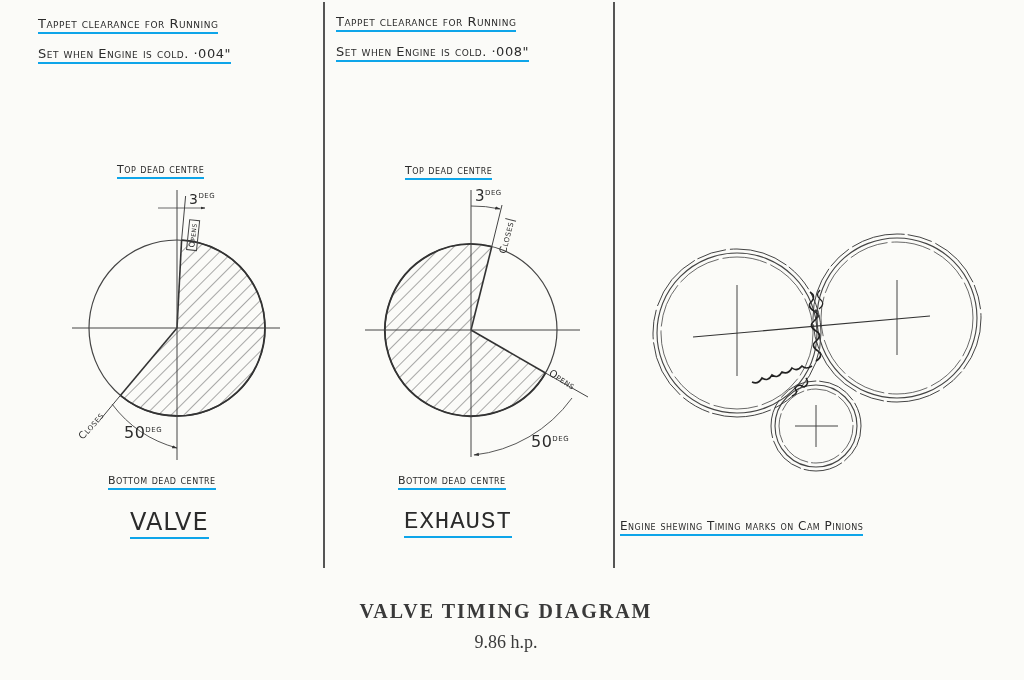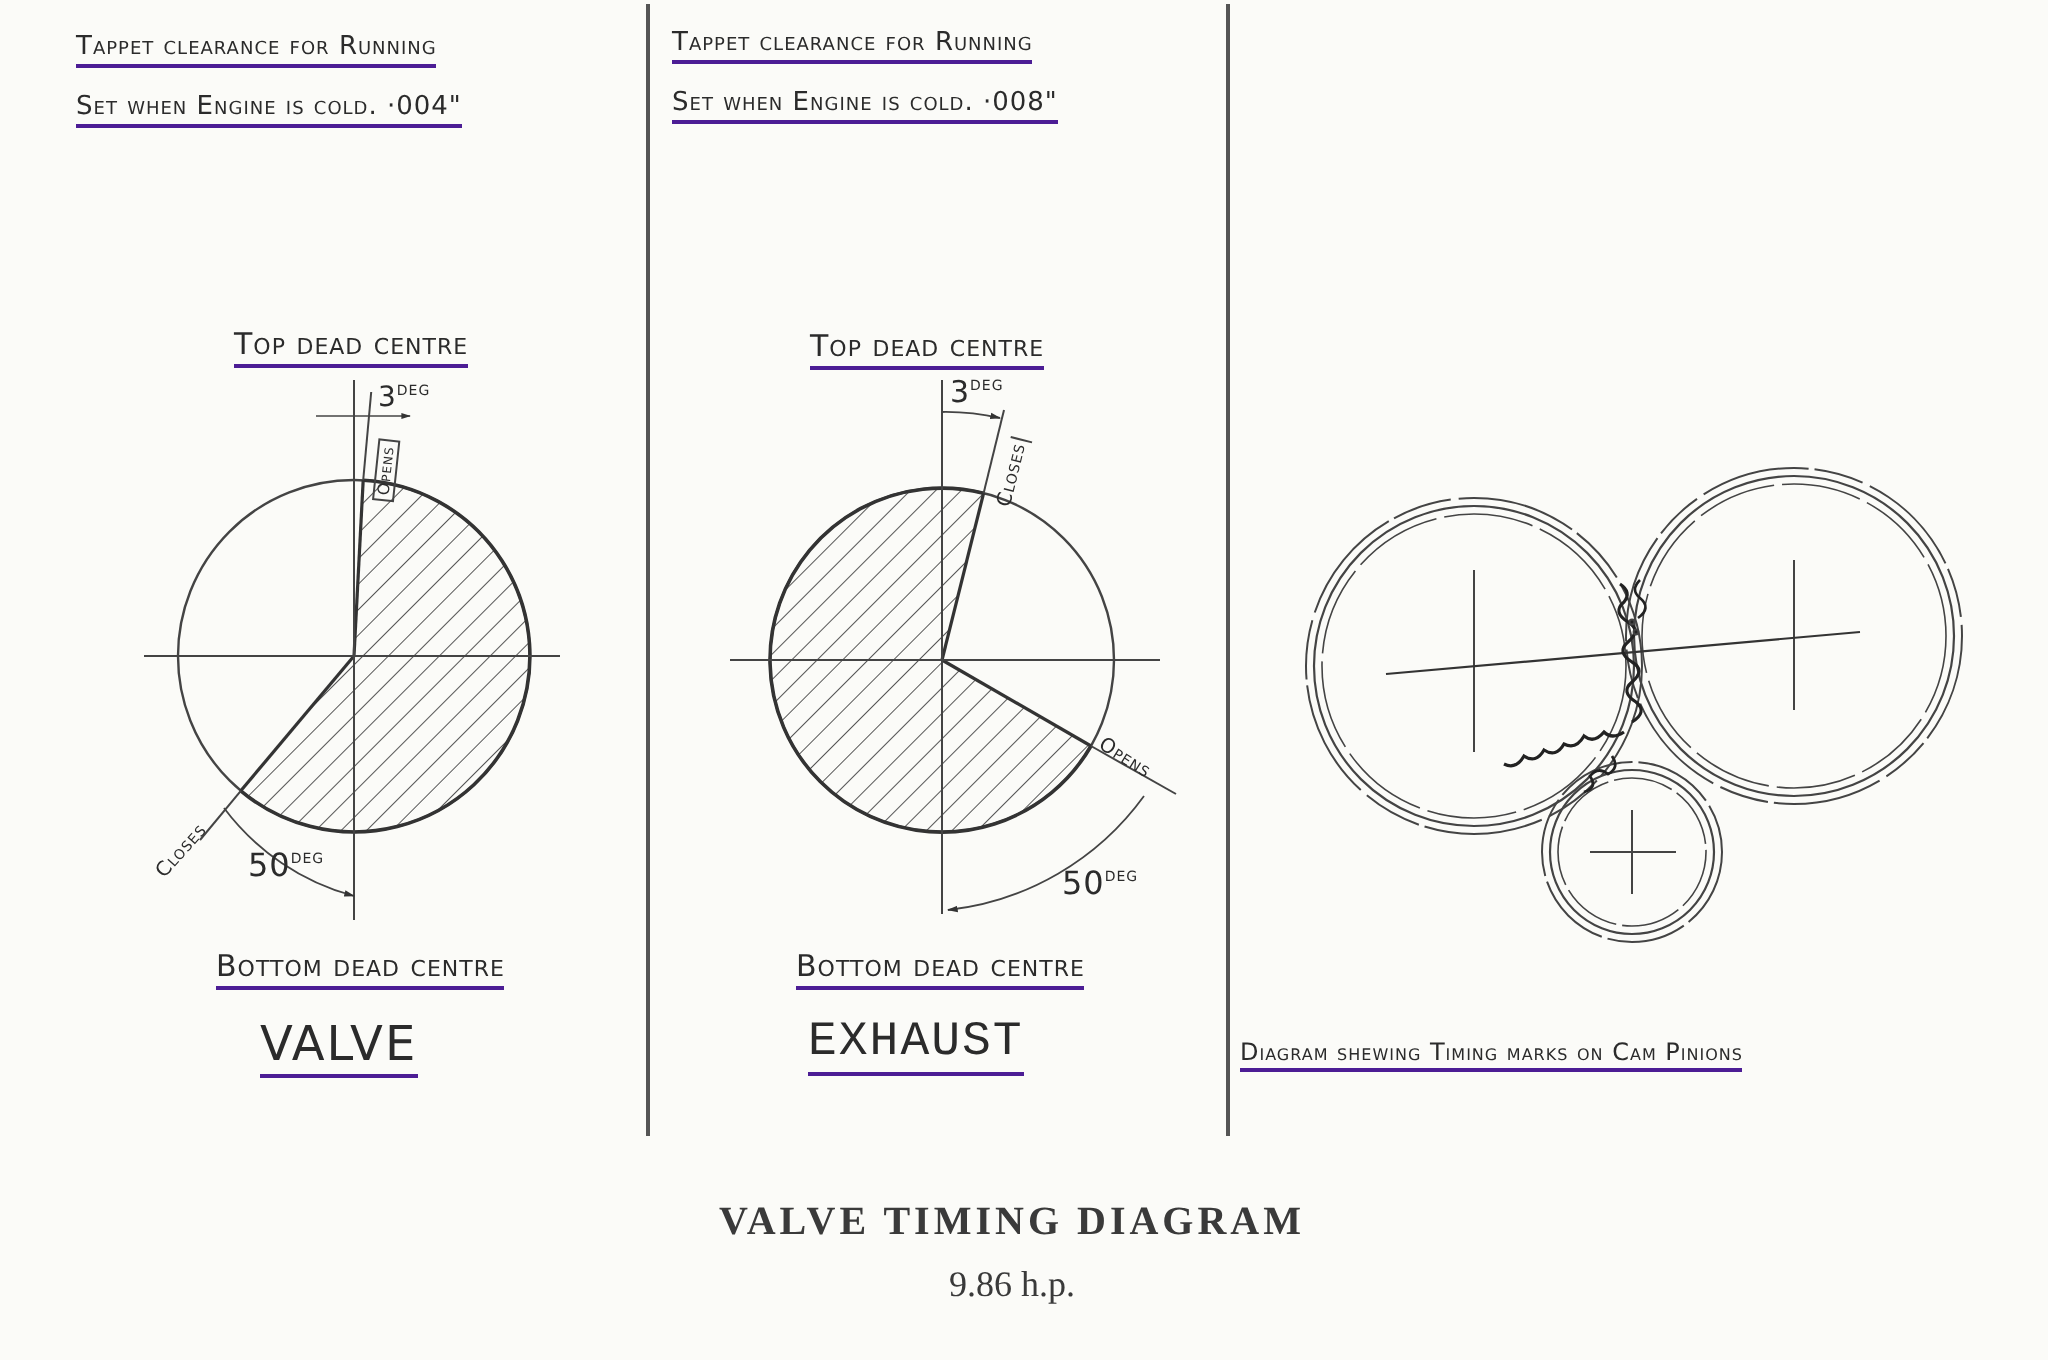--- a/index.html
+++ b/index.html
@@ -11,24 +11,24 @@
     position: relative;
   }
   .page { position: absolute; left: 0; top: 0; width: 1024px; height: 680px; }
   .hand {
     position: absolute;
     font-family: "DejaVu Sans", sans-serif;
     color: #2b2b2b;
     white-space: nowrap;
     letter-spacing: 0.5px;
   }
-  .ul { border-bottom: 2px solid #4c1d95; padding-bottom: 1px; }
+  .ul { border-bottom: 2px solid #0ea5e9; padding-bottom: 1px; }
   .sc { font-variant: small-caps; }
   .hdr { font-size: 13px; }
-  .lbl { font-size: 15px; }
+  .lbl { font-size: 11px; }
   .big { font-size: 24px; letter-spacing: 1px; font-weight: normal; }
   .caption-title {
     position: absolute; left: 0; width: 1012px; top: 600px; text-align: center;
     font-family: "Liberation Serif", serif; font-size: 20px; letter-spacing: 2px;
     color: #3a3a3a; font-weight: bold;
   }
   .caption-sub {
     position: absolute; left: 0; width: 1012px; top: 632px; text-align: center;
     font-family: "Liberation Serif", serif; font-size: 18px; color: #3a3a3a;
   }
@@ -141,17 +141,17 @@
   <div class="hand hdr sc ul" style="left:336px; top:14px;">Tappet clearance for Running</div>
   <div class="hand hdr sc ul" style="left:336px; top:44px;">Set when Engine is cold. ·008"</div>
   <div class="hand lbl sc ul" style="left:405px; top:164px;">Top dead centre</div>
   <div class="hand" style="left:475px; top:187px; font-size:15px;"><span>3</span><sup style="font-size:7px;">DEG</sup></div>
   <div class="hand lbl sc" style="left:497px; top:252px; transform:rotate(-76deg); transform-origin:left top; font-size:10px; border-right:1px solid #444; padding-right:2px;">Closes</div>
   <div class="hand lbl sc" style="left:553px; top:367px; transform:rotate(32deg); transform-origin:left top; font-size:10px;">Opens</div>
   <div class="hand" style="left:531px; top:432px; font-size:16px;"><span>50</span><sup style="font-size:7px;">DEG</sup></div>
   <div class="hand lbl sc ul" style="left:398px; top:474px;">Bottom dead centre</div>
   <div class="hand big ul" style="left:404px; top:508px;font-family:Liberation Mono, monospace;">EXHAUST</div>
 
-  <div class="hand lbl sc ul" style="left:620px; top:519px; font-size:12px;">Diagram shewing Timing marks on Cam Pinions</div>
+  <div class="hand lbl sc ul" style="left:620px; top:519px; font-size:12px;">Engine shewing Timing marks on Cam Pinions</div>
 
   <div class="caption-title">VALVE TIMING DIAGRAM</div>
   <div class="caption-sub">9.86 h.p.</div>
 </div>
 
 </body></html>

